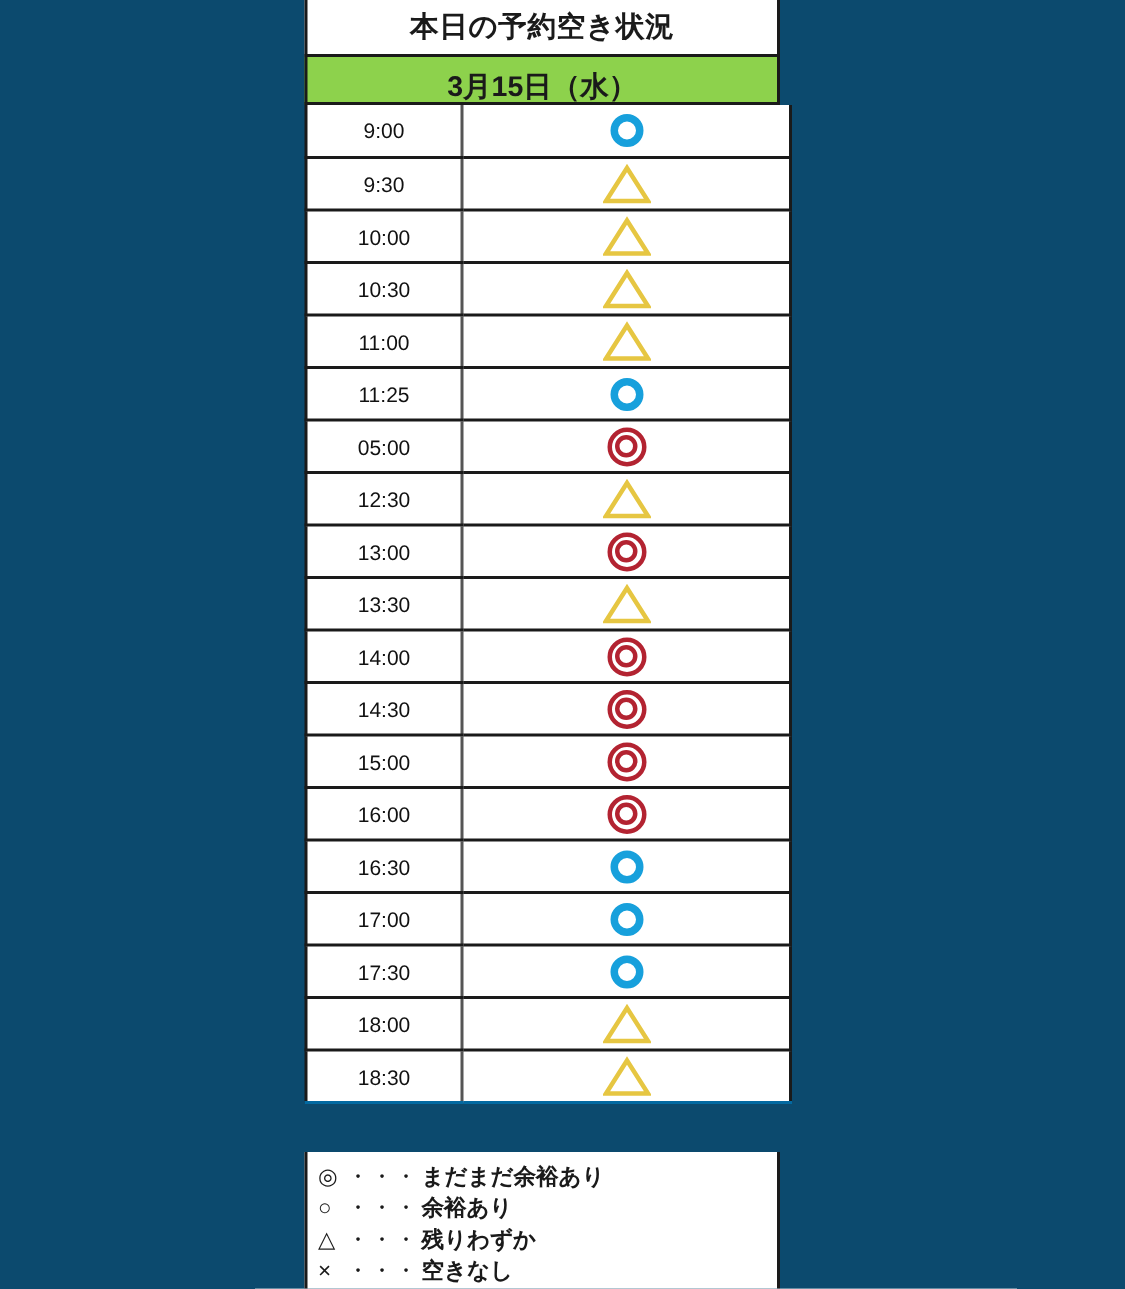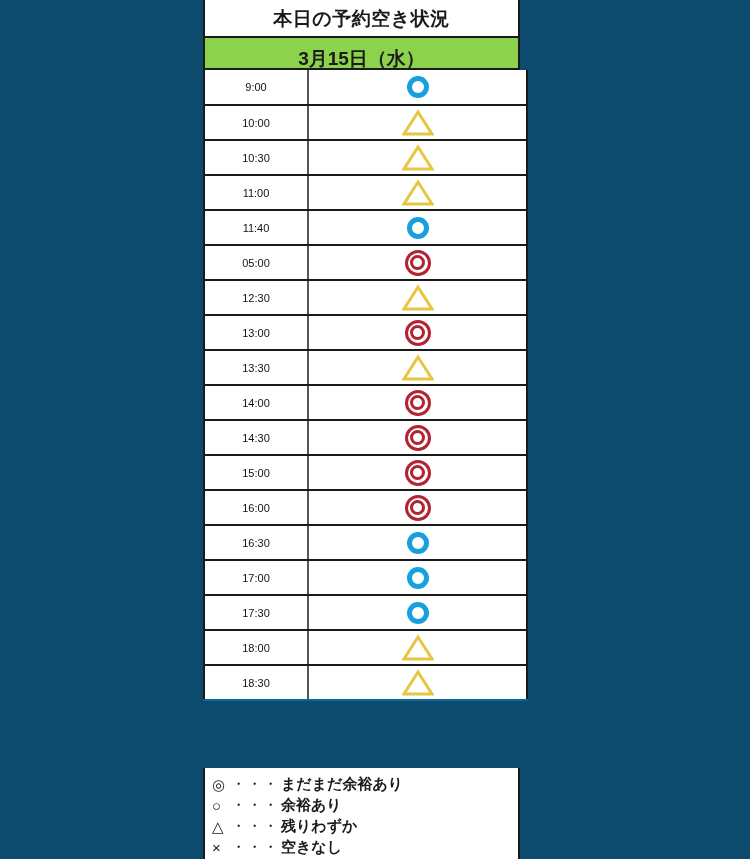--- a/index.html
+++ b/index.html
@@ -78,21 +78,21 @@
     border-bottom: 2px solid #1a1a1a;
     box-sizing: border-box;
     padding: 0;
     background: #ffffff;
   }
   td.time-cell {
     width: 104px;
     border-left: 2px solid #1a1a1a;
     border-right: 2px solid #555555;
     text-align: center;
-    font-size: 11px;
+    font-size: 14px;
     color: #111111;
     vertical-align: middle;
   }
   td.mark-cell {
     width: 219px;
     border-right: 2px solid #1a1a1a;
     text-align: center;
     vertical-align: middle;
   }
   table.slots tr:last-child td {
@@ -192,20 +192,30 @@
       <tbody>
           <tr>
             <td class="time-cell">9:00</td>
             <td class="mark-cell">
               <div class="mark-wrap">
                 <div class="sym-circle" style="border-color: rgb(23, 160, 220);"></div>
               </div>
             </td>
           </tr>
           <tr>
+            <td class="time-cell">9:30</td>
+            <td class="mark-cell">
+              <div class="mark-wrap">
+                <svg width="32" height="28" viewBox="0 0 32 28">
+                  <polygon points="16,3 30,25 2,25" fill="none" stroke="#E6C642" stroke-width="3" stroke-linejoin="miter"></polygon>
+                </svg>
+              </div>
+            </td>
+          </tr>
+          <tr>
             <td class="time-cell">10:00</td>
             <td class="mark-cell">
               <div class="mark-wrap">
                 <svg width="32" height="28" viewBox="0 0 32 28">
                   <polygon points="16,3 30,25 2,25" fill="none" stroke="#E6C642" stroke-width="3" stroke-linejoin="miter"></polygon>
                 </svg>
               </div>
             </td>
           </tr>
           <tr>
@@ -222,21 +232,21 @@
             <td class="time-cell">11:00</td>
             <td class="mark-cell">
               <div class="mark-wrap">
                 <svg width="32" height="28" viewBox="0 0 32 28">
                   <polygon points="16,3 30,25 2,25" fill="none" stroke="#E6C642" stroke-width="3" stroke-linejoin="miter"></polygon>
                 </svg>
               </div>
             </td>
           </tr>
           <tr>
-            <td class="time-cell">11:40</td>
+            <td class="time-cell">11:25</td>
             <td class="mark-cell">
               <div class="mark-wrap">
                 <div class="sym-circle" style="border-color: rgb(23, 160, 220);"></div>
               </div>
             </td>
           </tr>
           <tr>
             <td class="time-cell">05:00</td>
             <td class="mark-cell">
               <div class="mark-wrap">

